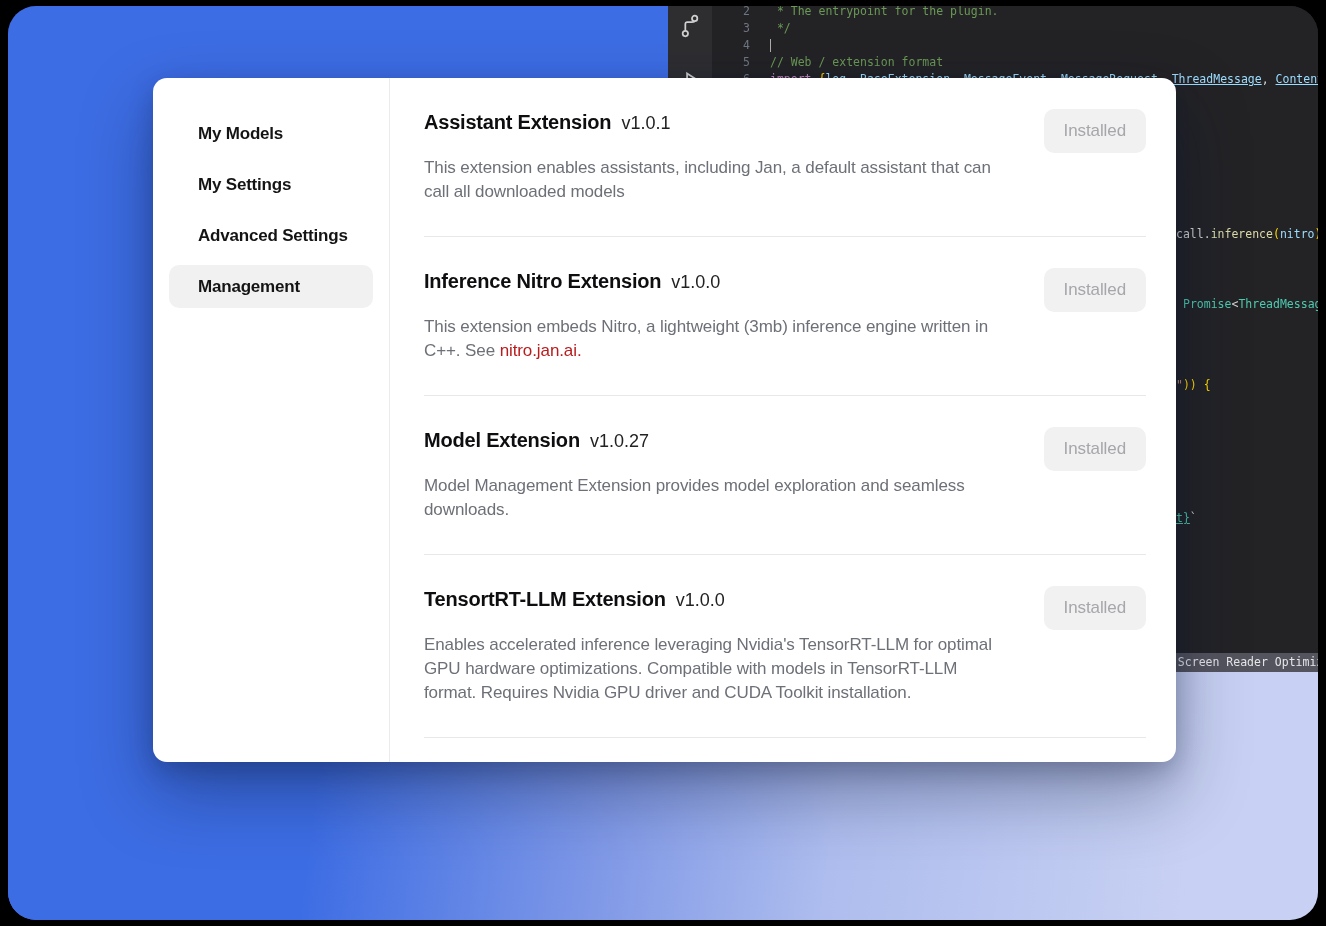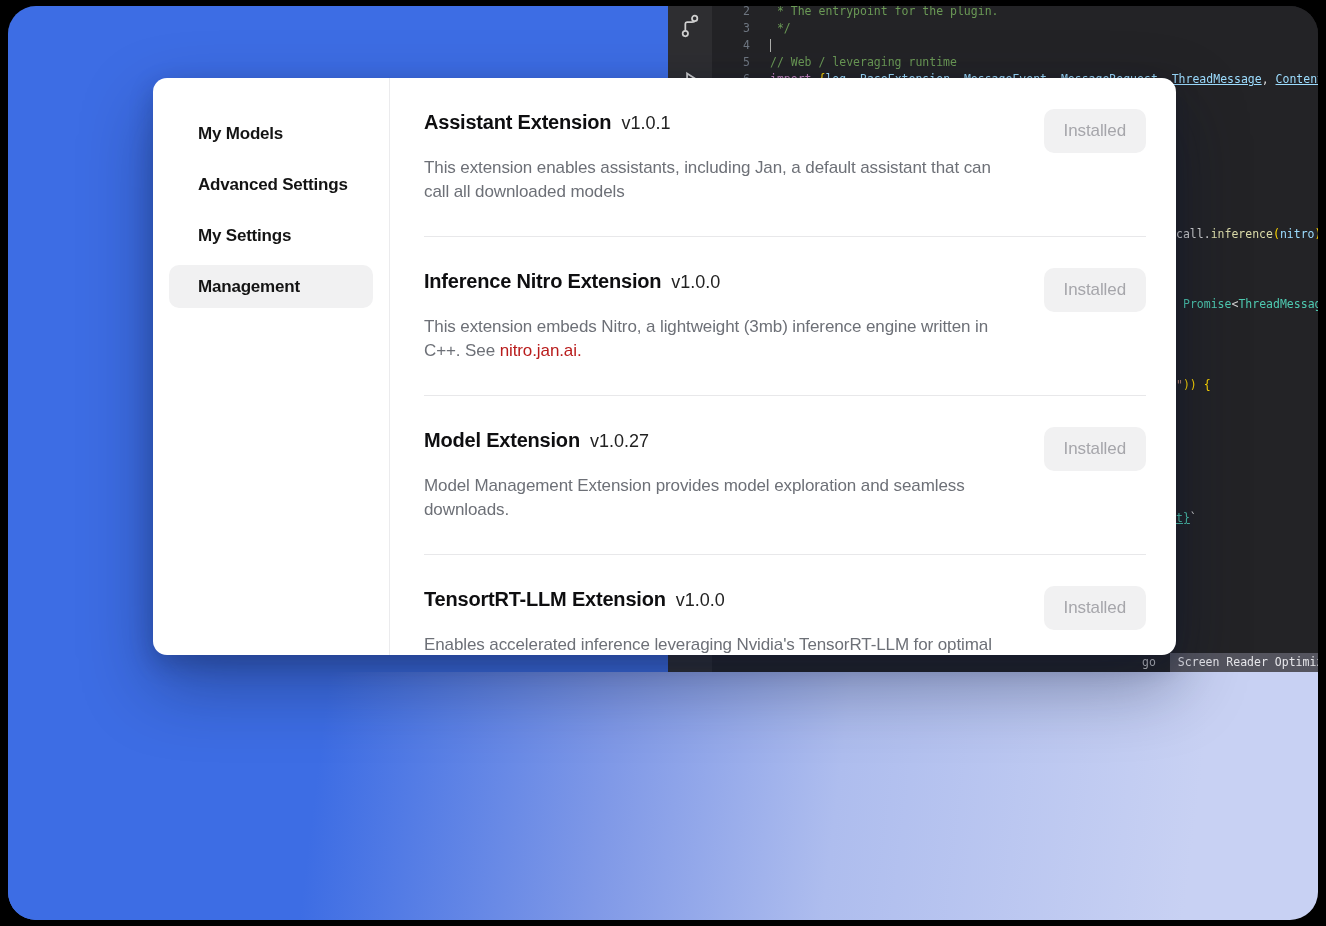--- a/index.html
+++ b/index.html
@@ -43,21 +43,21 @@
   .tok.plain   { color:#d4d4d4; }
   .tok.u       { text-decoration:underline; }
 
   .status-bar { position:absolute; right:0; top:646px; height:20px; width:176px;
                 display:flex; align-items:center; gap:14px; font-size:11.5px;
                 color:#c8c8c8; }
   .status-badge { background:#54545e; color:#e6e6ea; padding:2px 8px 3px;
                   white-space:nowrap; }
 
   
-  .modal { position:absolute; left:145px; top:72px; width:1023px; height:577px;
+  .modal { position:absolute; left:145px; top:72px; width:1023px; height:684px;
            background:#ffffff; border-radius:14px; display:flex;
            box-shadow:0 30px 70px rgba(10,20,50,.38), 0 8px 24px rgba(10,20,50,.22); }
   .modal-sidebar { width:237px; flex:none; border-right:1px solid #ebebed;
                    padding-top:34px; }
   .side-item { height:43px; line-height:43px; margin:0 16px 8px; padding-left:29px;
                border-radius:10px; font-size:17px; font-weight:700; color:#141414;
                letter-spacing:-.2px; cursor:pointer; }
   .side-item.active { background:#f1f1f2; }
 
   .modal-content { flex:1; padding:0 30px 0 34px; overflow:hidden; }
@@ -97,43 +97,43 @@
           <path d="M9.5 5.5 L19 11.5 L9.5 17.5 Z"></path>
           <circle cx="7" cy="18.5" r="2.4"></circle>
           <path d="M4.6 16.5 L6 17.6 M4.2 19.5 L5.6 19"></path>
         </svg>
       </span>
     </div>
     <div class="code-lines">
         <div class="code-line"><span class="line-num">2</span><span class="tok comment"> * The entrypoint for the plugin.</span></div>
         <div class="code-line"><span class="line-num">3</span><span class="tok comment"> */</span></div>
         <div class="code-line"><span class="line-num">4</span><span class="cursor"></span></div>
-        <div class="code-line"><span class="line-num">5</span><span class="tok comment">// Web / leveraging runtime</span></div>
+        <div class="code-line"><span class="line-num">5</span><span class="tok comment">// Web / extension format</span></div>
         <div class="code-line"><span class="line-num">6</span><span class="tok keyword">import </span><span class="tok brace">{</span><span class="tok ident u">log</span><span class="tok plain">, </span><span class="tok ident u">BaseExtension</span><span class="tok plain">, </span><span class="tok ident u">MessageEvent</span><span class="tok plain">, </span><span class="tok ident u">MessageRequest</span><span class="tok plain">, </span><span class="tok ident u">ThreadMessage</span><span class="tok plain">, </span><span class="tok ident u">ContentType</span></div>
       </div>
     <div>
         <div class="frag" style="left: 508px; top: 220px;"><span class="tok plain">call.</span><span class="tok func">inference</span><span class="tok brace">(</span><span class="tok ident">nitro</span><span class="tok brace">))</span></div>
         <div class="frag" style="left: 515px; top: 290px;"><span class="tok type">Promise</span><span class="tok plain">&lt;</span><span class="tok type">ThreadMessage</span></div>
         <div class="frag" style="left: 508px; top: 371px;"><span class="tok string">"</span><span class="tok brace">)) </span><span class="tok brace">{</span></div>
         <div class="frag" style="left: 508px; top: 504px;"><span class="tok type u">t}</span><span class="tok plain">`</span></div>
       </div>
     <div class="status-bar">
       <span>go</span>
       <span class="status-badge">Screen Reader Optimized</span>
     </div>
   </div>
 
   <div class="blue-panel"></div>
   <div class="bottom-strip"></div>
 
   <div class="modal">
     <div class="modal-sidebar">
         <div class="side-item">My Models</div>
+        <div class="side-item">My Settings</div>
         <div class="side-item">Advanced Settings</div>
-        <div class="side-item">My Settings</div>
         <div class="side-item active">Management</div>
       </div>
     <div class="modal-content">
         <div class="ext-row">
           <div class="ext-head">
             <div class="ext-titles"><span class="ext-title">Assistant Extension</span><span class="ext-version">v1.0.1</span></div>
             <button class="ext-btn installed">Installed</button>
           </div>
           <div class="ext-desc">This extension enables assistants, including Jan, a default assistant that can call all downloaded models</div>
         </div>

